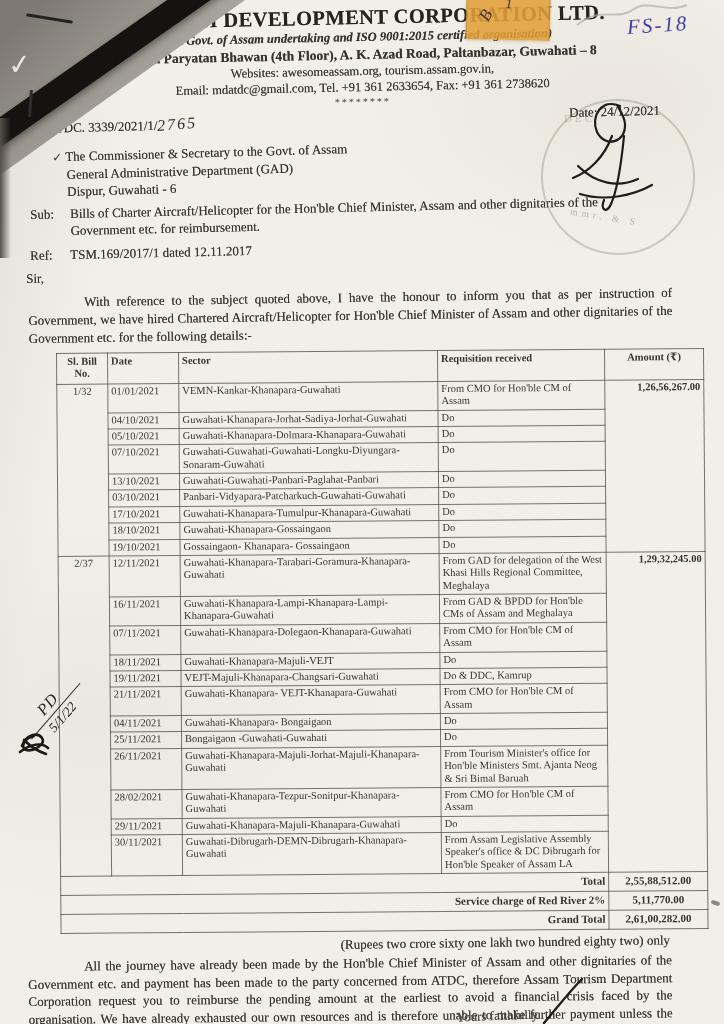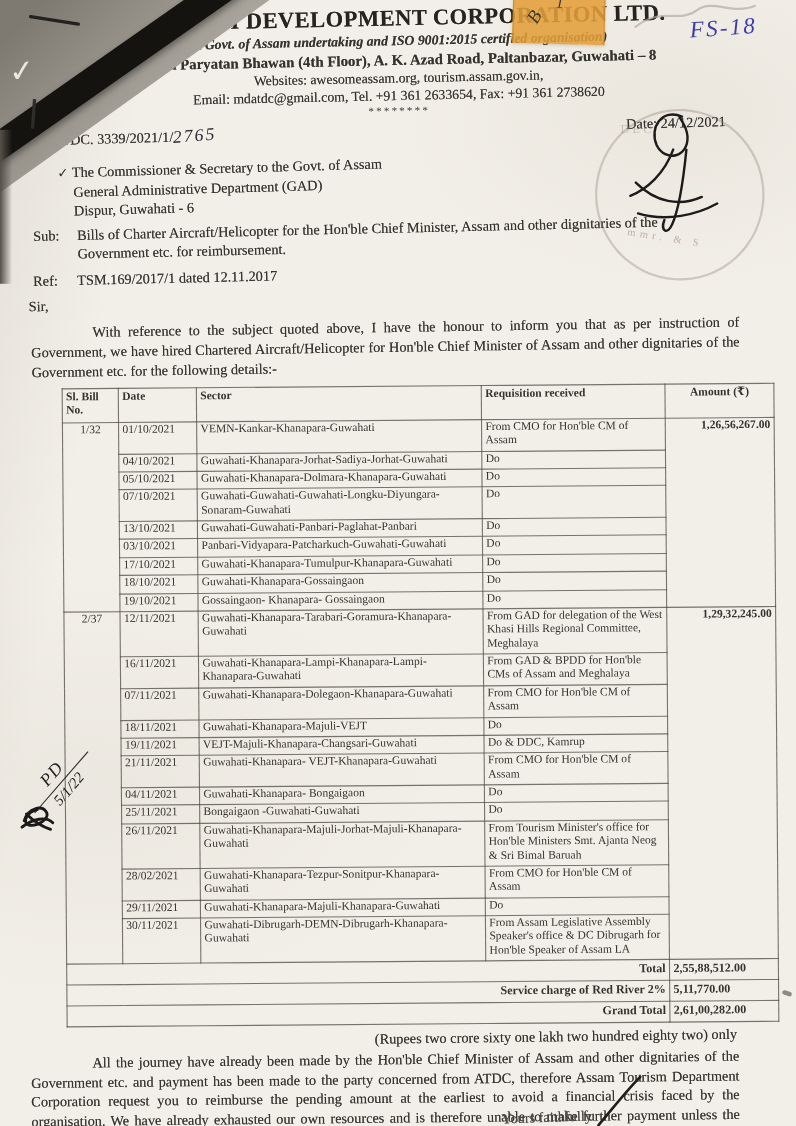--- a/index.html
+++ b/index.html
@@ -66,30 +66,30 @@
   .sub-row,.ref-row{display:flex;margin:7px 64px 0 30px;transform:rotate(-1.3deg);transform-origin:left top;font-size:13px;line-height:1.3;}
   .sub-row .lbl,.ref-row .lbl{width:40px;flex:none;}
   .salutation{margin:6px 0 0 26px;font-size:13px;transform:rotate(-1deg);transform-origin:left top;}
   .para1{margin:7px 52px 5px 28px;font-size:13px;line-height:1.38;text-align:justify;text-indent:56px;
     transform:rotate(-0.9deg);transform-origin:left top;}
   
   table.charter{border-collapse:collapse;table-layout:fixed;width:612px;margin-left:56px;
     transform:rotate(-0.45deg);transform-origin:left top;font-size:10.5px;}
   table.charter th,table.charter td{border:1px solid rgba(70,66,58,.72);padding:1px 3px 2px 3px;vertical-align:top;line-height:1.18;}
   table.charter th{font-weight:bold;text-align:left;padding-top:2px;padding-bottom:3px;}
-  table.charter th:nth-child(1){width:44px;text-align:left;}
+  table.charter th:nth-child(1){width:44px;text-align:center;}
   table.charter th:nth-child(2){width:64px;}
   table.charter th:nth-child(3){width:252px;}
   table.charter th:nth-child(4){width:160px;}
   table.charter th:nth-child(5){width:92px;text-align:center;}
   td.c-sl{text-align:center;}
   td.c-amt{font-weight:bold;text-align:right;}
   tr.total-row td{font-weight:bold;font-size:11px;padding-top:2px;padding-bottom:3px;}
   td.c-tlabel{text-align:right;padding-right:6px;}
-  td.c-tamt{text-align:left;}
+  td.c-tamt{text-align:center;}
   .amount-words{margin:3px 54px 0 0;text-align:right;font-size:13px;transform:rotate(-0.8deg);}
   .para2{margin:5px 52px 0 28px;font-size:13px;line-height:1.36;text-align:justify;text-indent:56px;
     transform:rotate(-0.6deg);transform-origin:left top;}
   .closing{position:absolute;left:456px;top:1008px;font-size:13px;color:#4c4a44;transform:rotate(-2deg);}
 </style>
 </head>
 <body>
 
 <div class="corner-shadow"></div>
 <div class="scan-band"></div>
@@ -180,21 +180,21 @@
           <th>Sl. Bill No.</th>
           <th>Date</th>
           <th>Sector</th>
           <th>Requisition received</th>
           <th>Amount (₹)</th>
         </tr>
       </thead>
       <tbody>
         <tr>
           <td rowspan="9" class="c-sl">1/32</td>
-          <td class="c-date">01/10/2021</td>
+          <td class="c-date">01/01/2021</td>
           <td class="c-sector">VEMN-Kankar-Khanapara-Guwahati</td>
           <td class="c-req">From CMO for Hon'ble CM of Assam</td>
           <td rowspan="9" class="c-amt">1,26,56,267.00</td>
         </tr>
         <tr>
           <td class="c-date">04/10/2021</td>
           <td class="c-sector">Guwahati-Khanapara-Jorhat-Sadiya-Jorhat-Guwahati</td>
           <td class="c-req">Do</td>
         </tr>
         <tr>

